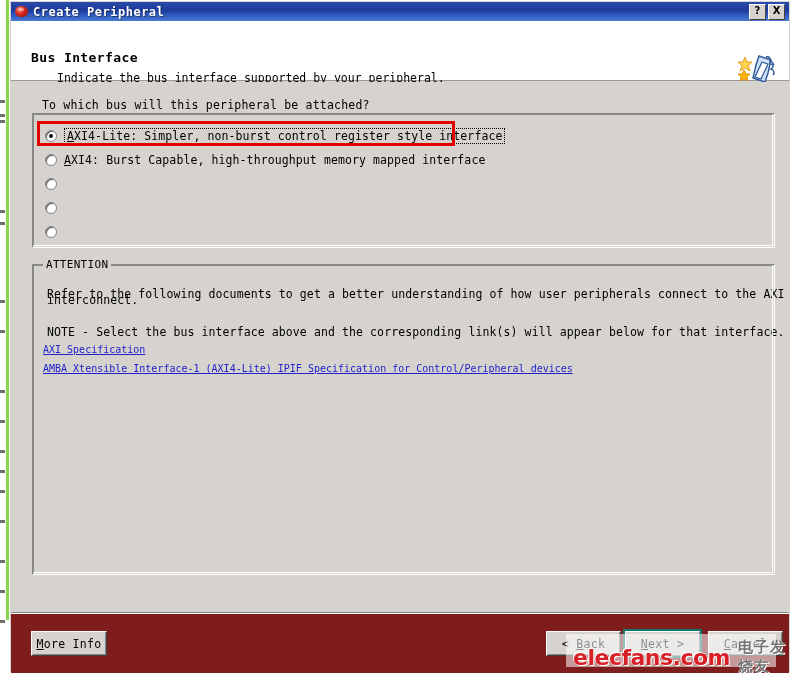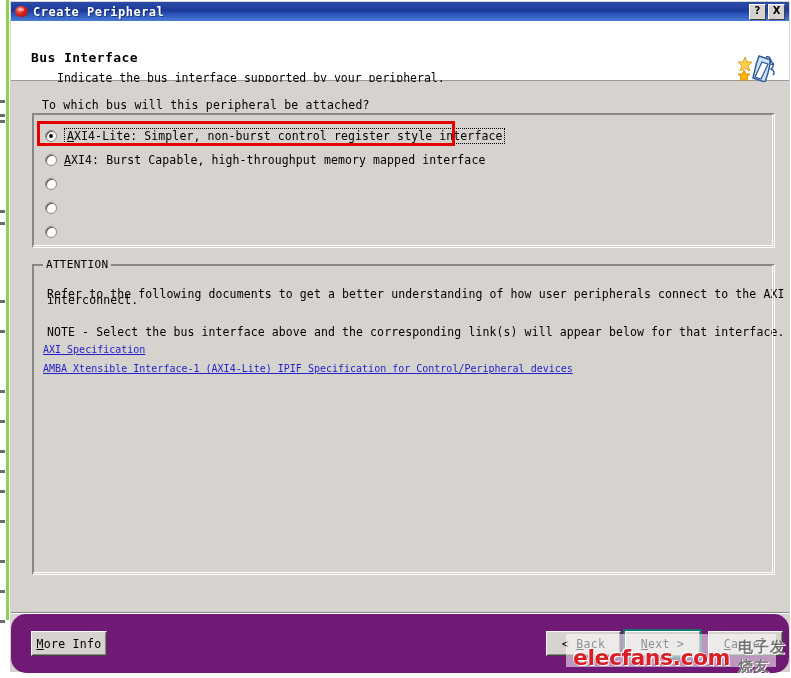--- a/index.html
+++ b/index.html
@@ -106,21 +106,21 @@
     border:3px solid #e50000;box-sizing:border-box;z-index:5;pointer-events:none;
   }
 
   
   .att-line{position:absolute;left:14px;font-size:11.5px;letter-spacing:.1px;white-space:nowrap;}
   .att-link{position:absolute;left:4px;font-size:10px;color:#2222cc;text-decoration:underline;white-space:nowrap;cursor:pointer;margin-left:6px;}
 
   
   #bottom-sep{position:absolute;left:1px;top:611px;width:778px;height:2px;
      border-top:1px solid #878787;border-bottom:1px solid #ffffff;box-sizing:border-box;}
-  #bottombar{position:absolute;left:1px;top:613px;width:778px;height:59px;background:#701a75;border-radius:15px;}
+  #bottombar{position:absolute;left:1px;top:613px;width:778px;height:59px;background:#7f1d1d;}
 
   .btn{
     position:absolute;height:25px;background:#d6d3ce;box-sizing:border-box;
     border-top:1px solid #ffffff;border-left:1px solid #ffffff;
     border-right:1px solid #424242;border-bottom:1px solid #424242;
     display:flex;align-items:center;justify-content:center;
     font-family:"DejaVu Sans Mono","Liberation Mono",monospace;
     font-size:11.5px;color:#000;cursor:default;letter-spacing:.3px;
   }
   .btn:before{

